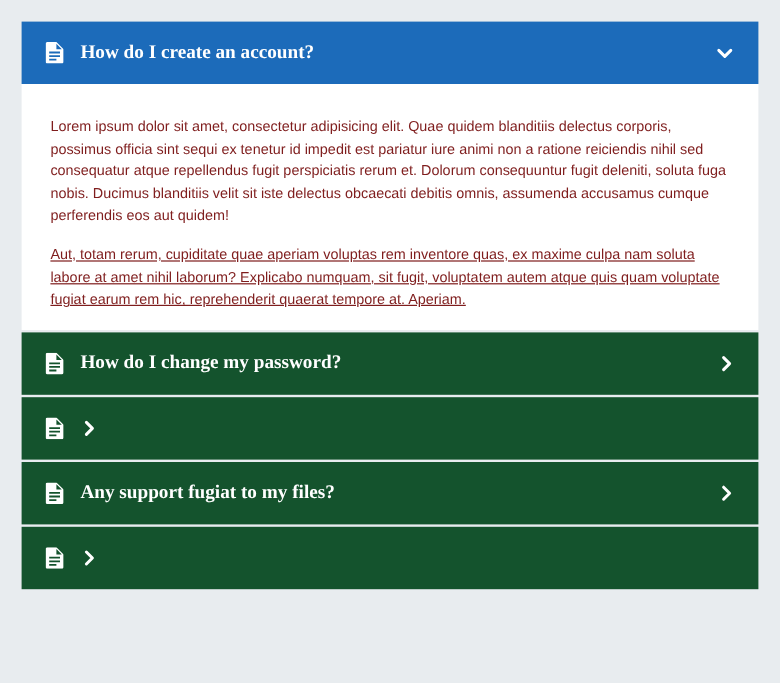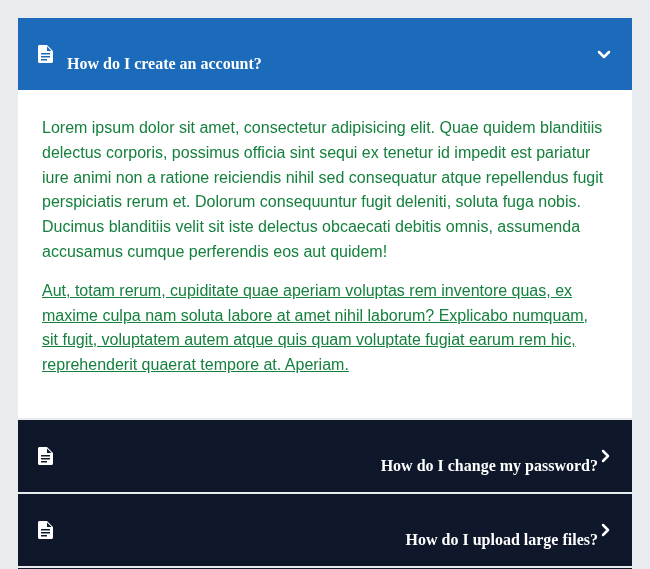--- a/index.html
+++ b/index.html
@@ -27,39 +27,37 @@
       cursor: pointer;
       color: #fff;
       font-size: 16px;
       font-weight: bold;
       font-family: 'Roboto Slab', Georgia, serif;
     }
     .accordion-header.expanded {
       background: #1c6bba;
     }
     .accordion-header.collapsed {
-      background: #0f172a;
-      text-align: right;
+      background: #14532d;
     }
     .accordion-header .doc-icon {
       margin-right: 14px;
       flex-shrink: 0;
     }
     .accordion-header .title {
       flex: 1;
-      margin-top: 20px;
     }
     .accordion-header .chevron {
       flex-shrink: 0;
     }
     .accordion-body {
       background: #fff;
-      padding: 26px 24px 40px 24px;
-      color: #15803d;
-      font-size: 16px;
+      padding: 26px 24px 16px 24px;
+      color: #7f1d1d;
+      font-size: 12px;
       line-height: 1.55;
       font-family: 'Segoe UI', Arial, sans-serif;
     }
     .accordion-body p {
       margin-bottom: 14px;
     }
     .accordion-body p:last-child {
       margin-bottom: 0;
       text-decoration: underline;
     }
@@ -108,21 +106,20 @@
     </div>
   </div>
 
   <div class="accordion-item">
     <div class="accordion-header collapsed">
       <span class="doc-icon">
         <svg width="15" height="18" viewBox="0 0 15 18" fill="#fff">
             <path d="M9 0 H1.5 C0.7 0 0 0.7 0 1.5 V16.5 C0 17.3 0.7 18 1.5 18 H13.5 C14.3 18 15 17.3 15 16.5 V6 L9 0 Z M9 1.5 L13.5 6 H9 V1.5 Z M3 8 H12 V9.5 H3 Z M3 11 H12 V12.5 H3 Z M3 14 H9 V15.5 H3 Z"></path>
           </svg>
       </span>
-      <span class="title">How do I upload large files?</span>
       <span class="chevron">
         <svg width="14" height="14" viewBox="0 0 14 14" fill="none" stroke="#fff" stroke-width="2.5" stroke-linecap="round" stroke-linejoin="round">
             <polyline points="5,2 10,7 5,12"></polyline>
           </svg>
       </span>
     </div>
   </div>
 
   <div class="accordion-item">
     <div class="accordion-header collapsed">

